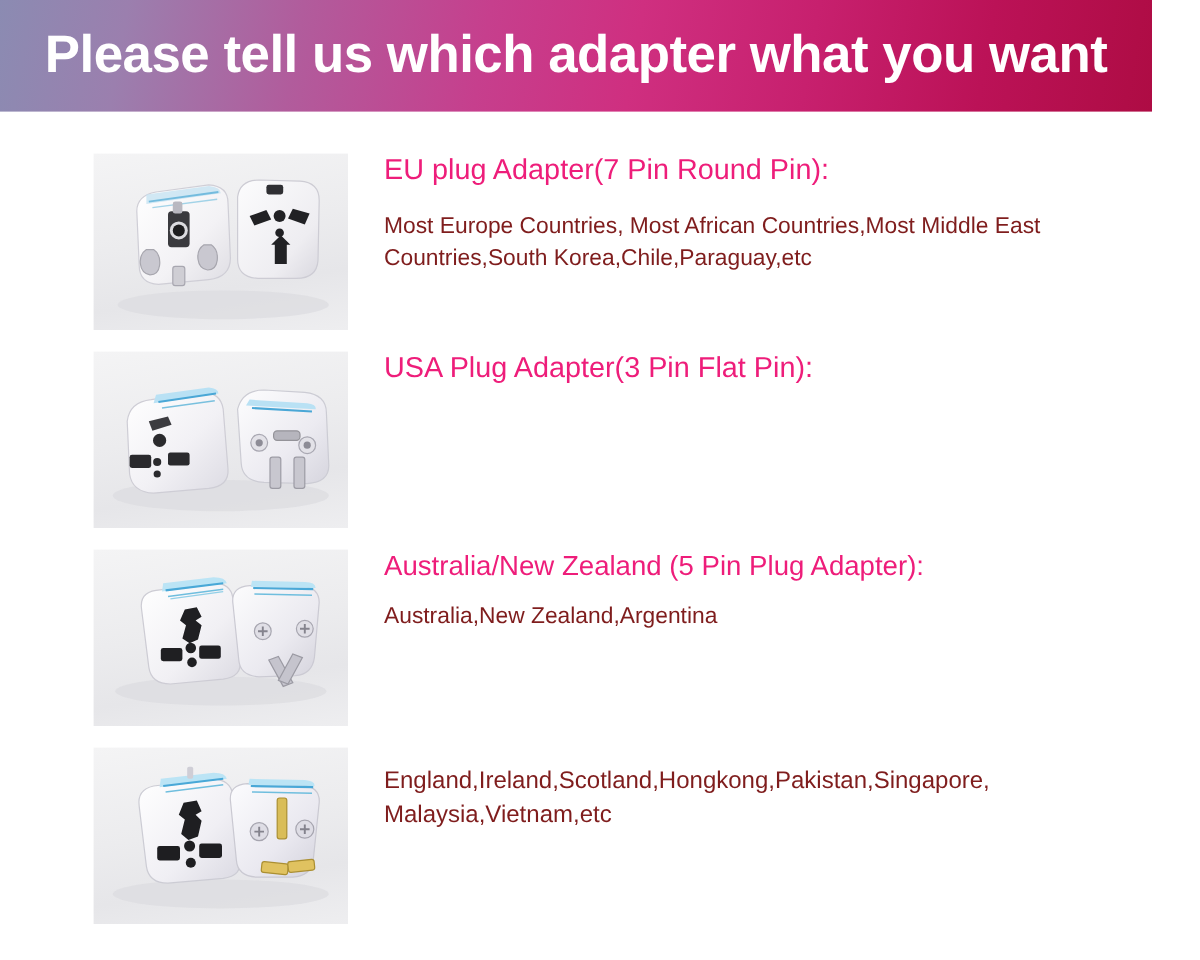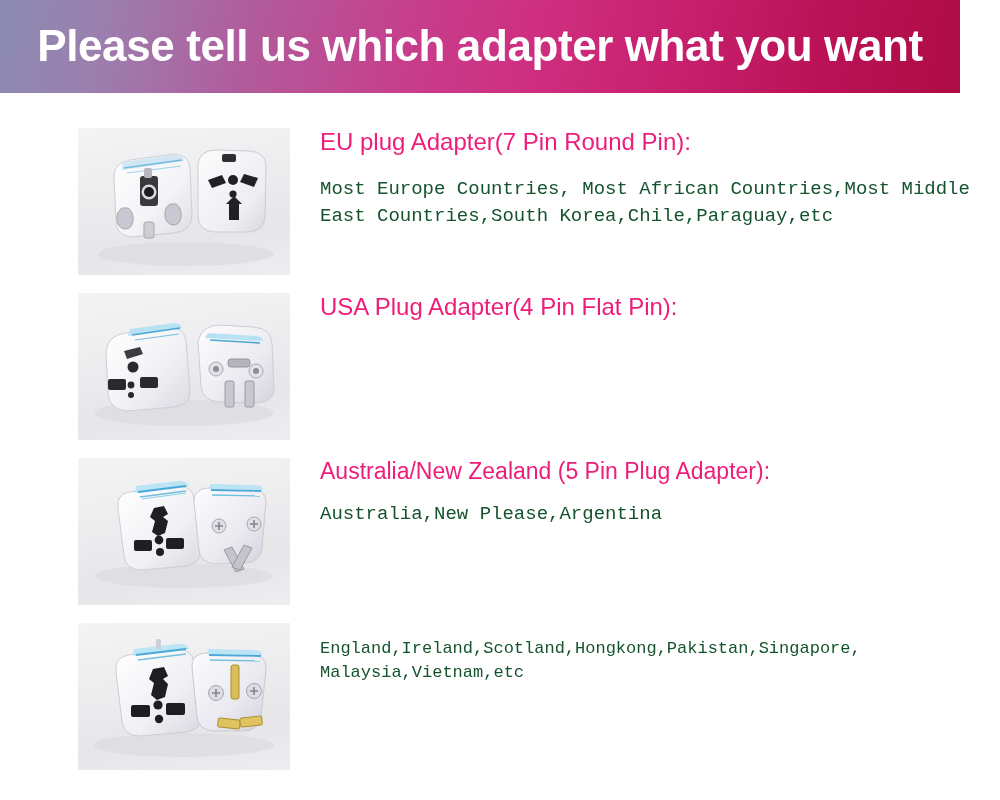--- a/index.html
+++ b/index.html
@@ -85,27 +85,27 @@
     color: #ee1d7a;
     font-size: 24px;
     font-weight: 400;
     line-height: 1.18;
     margin: 0 0 6px 0;
     white-space: nowrap;
     font-family: "Liberation Sans", sans-serif;
   }
   .heading.small { font-size: 23px; }
   .body {
-    color: #14532d;
+    color: #7f1d1d;
     font-size: 19px;
     line-height: 1.42;
     margin: 0;
-    font-family: Liberation Mono, monospace;
-  }
-  .body.tight { font-size: 17px; }
+    font-family: Liberation Sans, sans-serif;
+  }
+  .body.tight { font-size: 20px; }
   .spacer-top-0 { padding-top: 14px; }
   .spacer-top-1 { padding-top: 10px; }
 </style>
 </head>
 <body>
 
 <div id="banner">
   <div id="banner-title">Please tell us which adapter what you want</div>
 </div>
 
@@ -197,21 +197,21 @@
           <circle cx="138" cy="76" r="3" fill="#8d8c96"></circle>
           <circle cx="178" cy="78" r="7" fill="#e3e2e8" stroke="#a9a8b2"></circle>
           <circle cx="178" cy="78" r="3" fill="#8d8c96"></circle>
           <rect x="150" y="66" width="22" height="8" rx="3" fill="#b6b5bd" stroke="#949399"></rect>
           <rect x="147" y="88" width="9" height="26" rx="2" fill="#c8c7cf" stroke="#9c9ba4"></rect>
           <rect x="167" y="88" width="9" height="26" rx="2" fill="#c8c7cf" stroke="#9c9ba4"></rect>
         </g>
       </svg>
     </div>
     <div class="txt">
-      <p class="heading">USA Plug Adapter(4 Pin Flat Pin):</p>
+      <p class="heading">USA Plug Adapter(3 Pin Flat Pin):</p>
     </div>
   </div>
 
   <div class="row row-2">
     <div class="thumb">
       <svg viewBox="0 0 212 147" xmlns="http://www.w3.org/2000/svg">
         <defs>
           <linearGradient id="auA" x1="0" y1="0" x2="1" y2="1">
             <stop offset="0" stop-color="#ffffff"></stop>
               <stop offset="0.6" stop-color="#f1f0f4"></stop>
@@ -247,21 +247,21 @@
           <path d="M137 68 l8 0 M141 64 l0 8" stroke="#85848e" stroke-width="1.6"></path>
           <circle cx="176" cy="66" r="7" fill="#e0dfe6" stroke="#a7a6b0"></circle>
           <path d="M172 66 l8 0 M176 62 l0 8" stroke="#85848e" stroke-width="1.6"></path>
           <path d="M146 92 l8-3 l12 22 l-8 3 z" fill="#c5c4cd" stroke="#9b9aa3"></path>
           <path d="M174 90 l-8-3 l-12 22 l8 3 z" fill="#c5c4cd" stroke="#9b9aa3"></path>
         </g>
       </svg>
     </div>
     <div class="txt">
       <p class="heading small">Australia/New Zealand (5 Pin Plug Adapter):</p>
-      <p class="body spacer-top-1">Australia,New Please,Argentina</p>
+      <p class="body spacer-top-1">Australia,New Zealand,Argentina</p>
     </div>
   </div>
 
   <div class="row row-3">
     <div class="thumb">
       <svg viewBox="0 0 212 147" xmlns="http://www.w3.org/2000/svg">
         <defs>
           <linearGradient id="ukA" x1="0" y1="0" x2="1" y2="1">
             <stop offset="0" stop-color="#ffffff"></stop>
               <stop offset="0.6" stop-color="#f0eff4"></stop>

